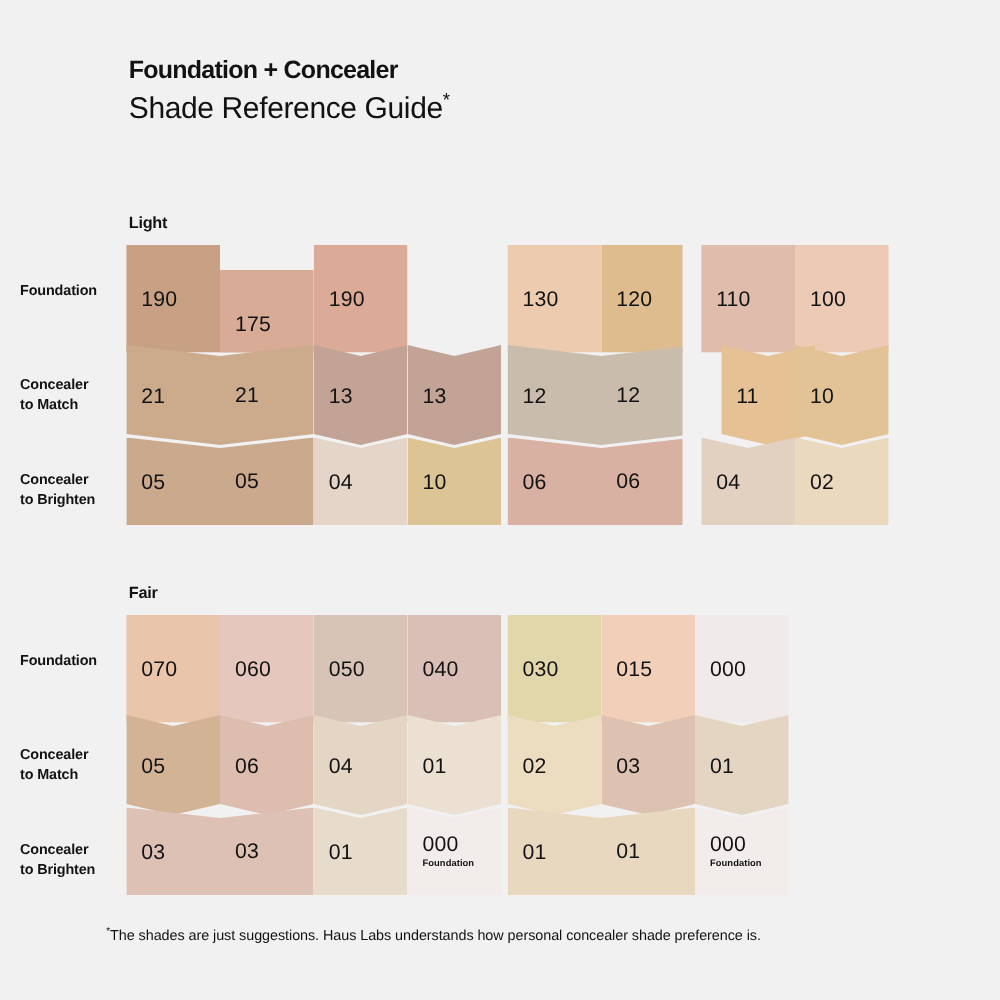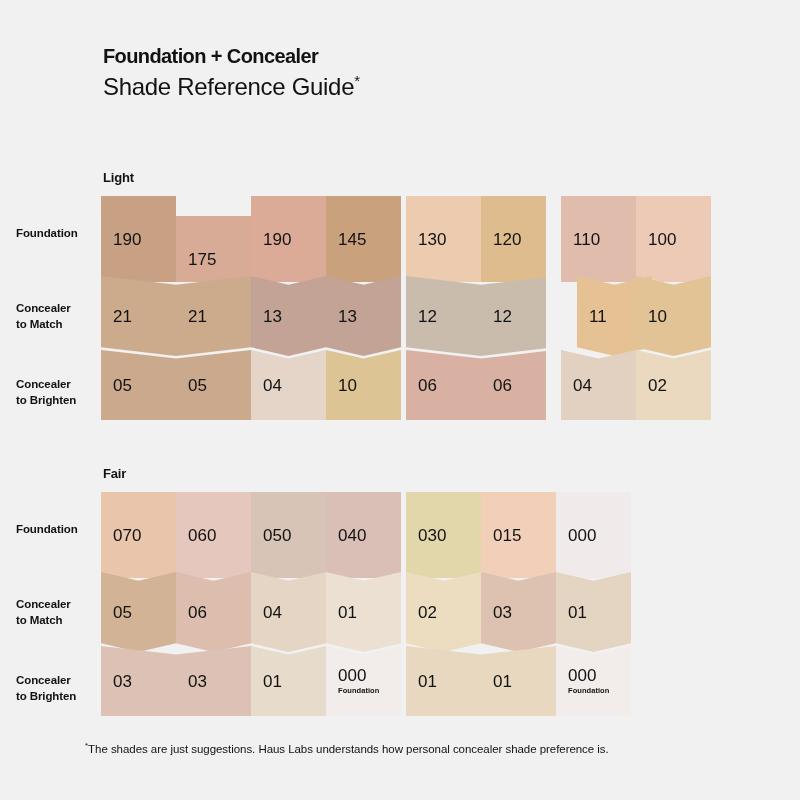--- a/index.html
+++ b/index.html
@@ -179,26 +179,20 @@
             <div class="cell-text">
               <span class="cell-code">175</span>
             </div>
           </div>
           <div class="cell" style="left: 150px; width: 75px;">
             <div class="cell-inner chev-top" style="background: rgb(220, 171, 151);"></div>
             <div class="cell-text">
               <span class="cell-code">190</span>
             </div>
           </div>
-          <div class="cell" style="left: 225px; width: 75px;">
-            <div class="cell-inner chev-top" style="background: rgb(201, 161, 125);"></div>
-            <div class="cell-text">
-              <span class="cell-code">145</span>
-            </div>
-          </div>
         </div>
         <div class="band" style="top: 80px; height: 80px;">
           <div class="cell" style="left: 0px; width: 150px;">
             <div class="cell-inner chev-mid" style="background: rgb(203, 171, 140);"></div>
             <div class="cell-text">
               <span class="cell-code">21</span>
             </div>
             <div class="cell-text" style="position: absolute; left: 75px; top: 50%; transform: translateY(-50%);">
               <span class="cell-code">21</span>
             </div>

